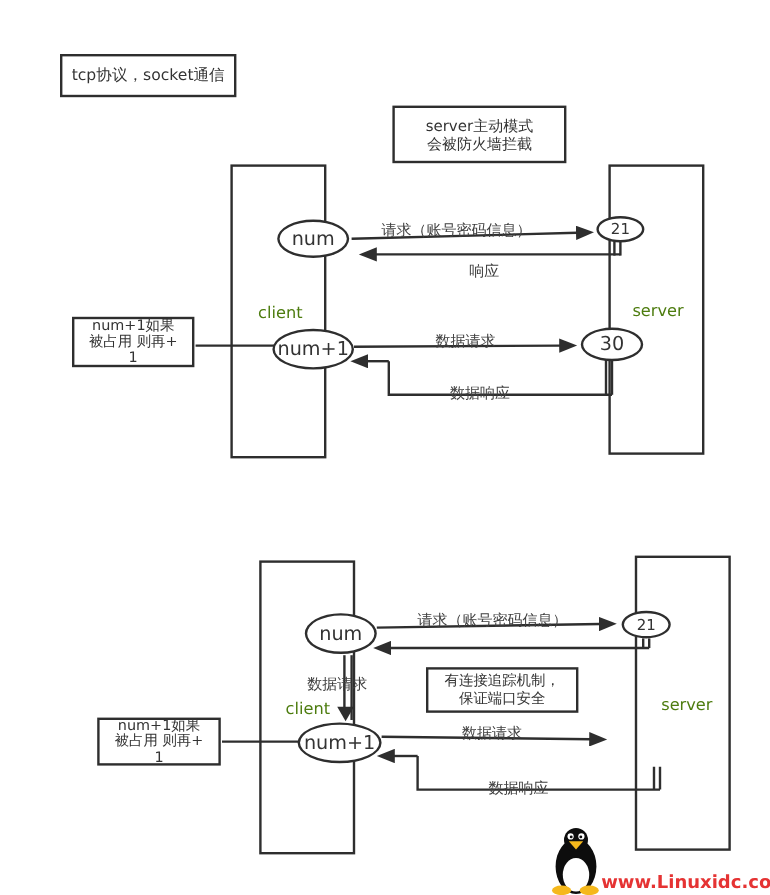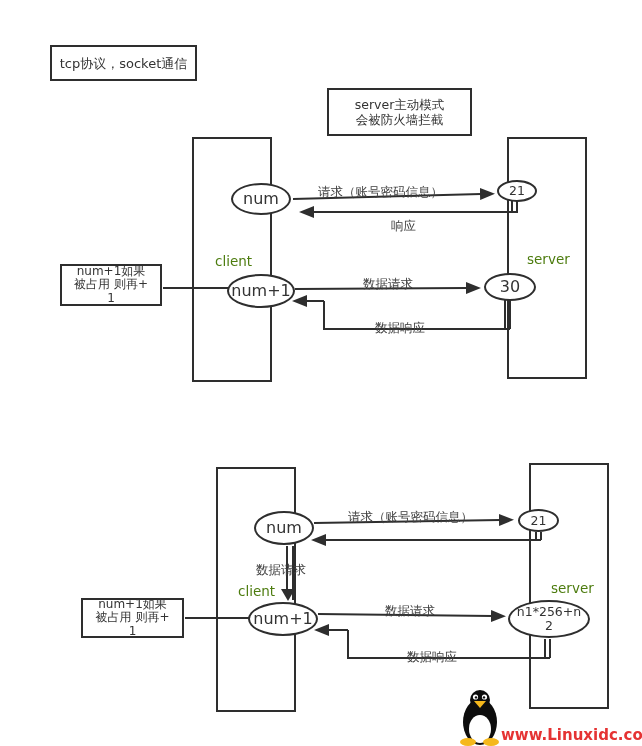--- a/index.html
+++ b/index.html
@@ -106,37 +106,37 @@
   <div class="rect" style="left:216px;top:467px;width:80px;height:245px;"></div>
   <div class="rect" style="left:529px;top:463px;width:80px;height:246px;"></div>
 
 
   <div class="whitebox" style="left:81px;top:598px;width:103px;height:40px;font-size:12px;line-height:13.5px;">
     <div>num+1如果</div>
     <div>被占用 则再+</div>
     <div>1</div>
   </div>
 
+  <div class="whitebox" style="left:355px;top:556px;width:127px;height:38px;font-size:12px;line-height:15px;">
+    <div>有连接追踪机制，</div>
+    <div>保证端口安全</div>
+  </div>
 
   <div class="biglbl" style="left:238px;top:583px;">client</div>
   <div class="biglbl" style="left:551px;top:580px;">server</div>
   <div class="lbl" style="left:256px;top:562px;">数据请求</div>
 
   <div class="node" style="left:254px;top:511px;width:60px;height:34px;">
     <div>num</div>
   </div>
   <div class="node" style="left:518px;top:509px;width:41px;height:23px;font-size:12.5px;">
     <div>21</div>
   </div>
   <div class="node" style="left:248px;top:602px;width:70px;height:34px;">
     <div>num+1</div>
-  </div>
-  <div class="node" style="left:508px;top:600px;width:82px;height:38px;font-size:12.5px;line-height:14px;">
-    <div>n1*256+n</div>
-    <div>2</div>
   </div>
 
   <div class="lbl" style="left:348px;top:509px;">请求（账号密码信息）</div>
   <div class="lbl" style="left:385px;top:603px;">数据请求</div>
   <div class="lbl" style="left:407px;top:649px;">数据响应</div>
 
   <svg class="abs" style="left:458px;top:688px;" width="44" height="58" viewBox="0 0 44 58">
     <ellipse cx="22" cy="34" rx="17" ry="23" fill="#0d0d0d"></ellipse>
     <circle cx="22" cy="12" r="10" fill="#0d0d0d"></circle>
     <ellipse cx="22" cy="41" rx="11" ry="14" fill="#ffffff"></ellipse>

